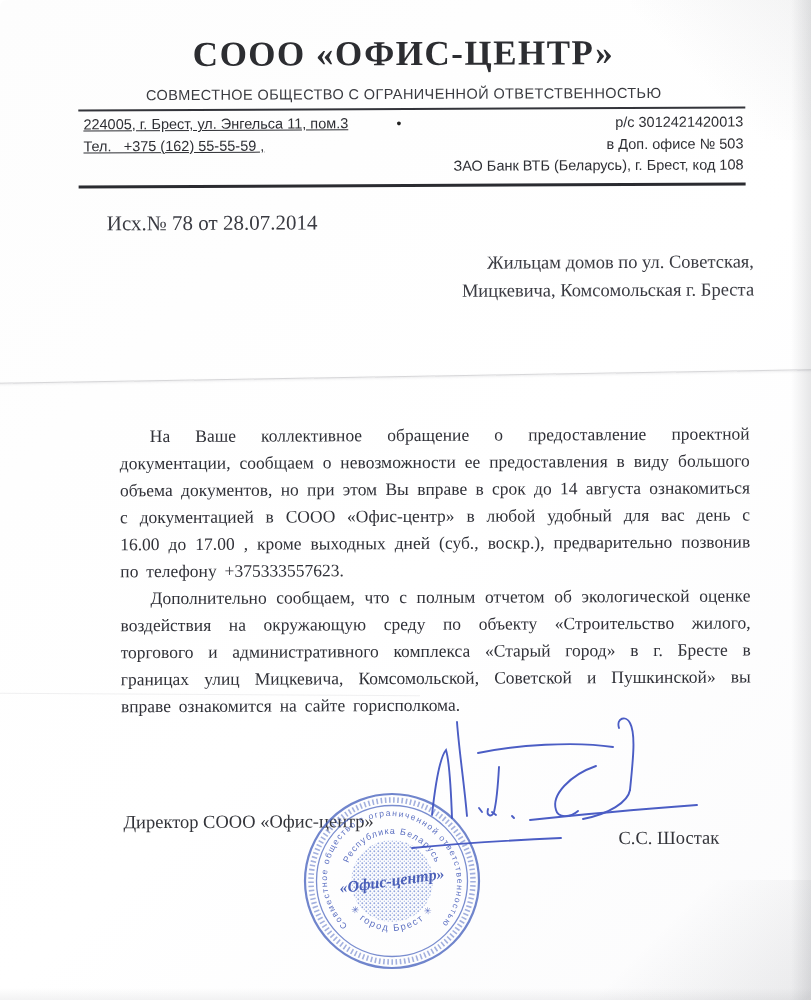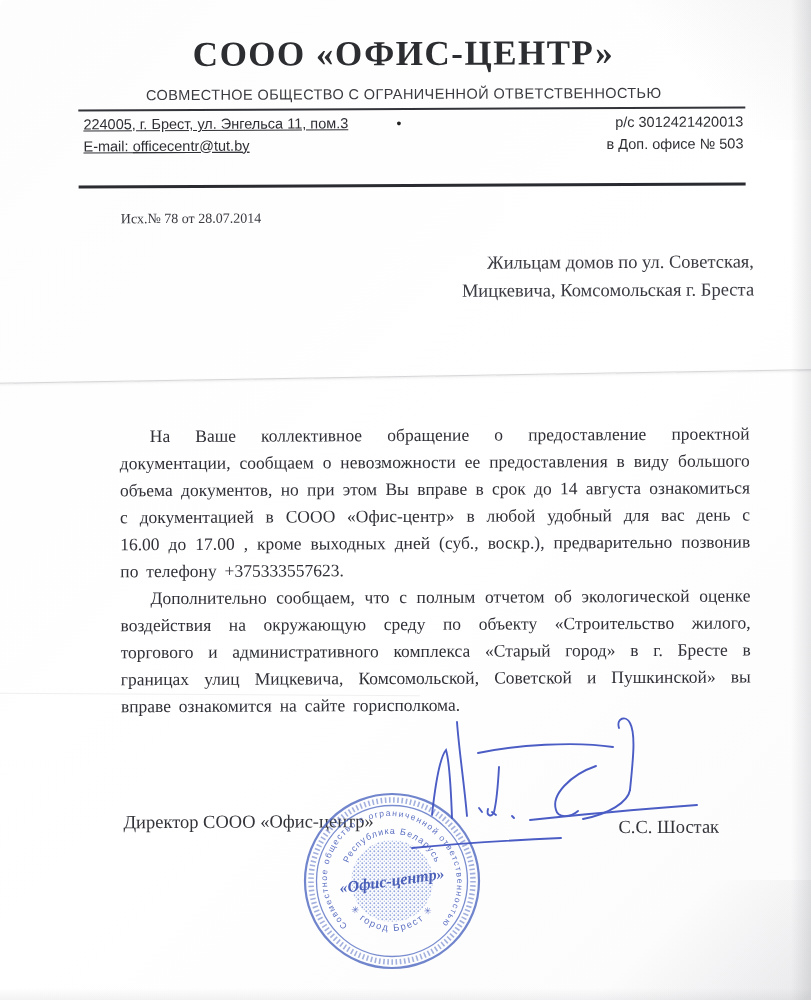--- a/index.html
+++ b/index.html
@@ -88,41 +88,41 @@
   }
   .bank-block{
     position:absolute;top:113px;right:66px;
     text-align:right;
     font-family:"Liberation Sans", sans-serif;
     font-size:14.5px;line-height:21.5px;color:#2e2f34;
   }
 
   
   .reference{
-    position:absolute;top:210px;left:122px;
-    font-size:14px;color:#3a3b42;
+    position:absolute;top:210px;left:108px;
+    font-size:21px;color:#3a3b42;
   }
   .addressee{
     position:absolute;top:249px;right:56px;
     text-align:right;font-size:18.5px;line-height:28px;color:#3a3b42;
   }
   .body-text{
     position:absolute;top:422px;left:120px;width:630px;
     font-size:17.5px;line-height:27px;color:#303138;
     text-align:justify;
   }
   .body-text p{
     margin:0;text-indent:30px;word-spacing:3.5px;
   }
   .signature-row{
     position:absolute;top:811px;left:122px;width:630px;
     font-size:18.5px;color:#33343a;
   }
   .signatory-name{
-    position:absolute;top:7px;left:495px;white-space:nowrap;
+    position:absolute;top:18px;left:495px;white-space:nowrap;
   }
 
   
   .stamp{
     position:absolute;top:786px;left:297px;width:190px;height:190px;
     opacity:0.9;z-index:3;pointer-events:none;
   }
   .pen-signature{
     position:absolute;top:690px;left:395px;width:320px;height:170px;
     z-index:4;pointer-events:none;
@@ -134,28 +134,29 @@
 <div class="page">
 
   <div class="content">
 
     <div class="company-name">СООО «ОФИС-ЦЕНТР»</div>
     <div class="company-subtitle">СОВМЕСТНОЕ ОБЩЕСТВО С ОГРАНИЧЕННОЙ ОТВЕТСТВЕННОСТЬЮ</div>
     <div class="rule-top"></div>
 
     <div class="contact-block">
       <div class="line">224005, г. Брест, ул. Энгельса 11, пом.3</div>
-      <div class="line"><span>E-mail: </span><span class="email-value">officecentr@tut.by</span></div>
+      <div class="line">Тел.   +375 (162) 55-55-59 ,</div>
     </div>
 
     <div class="bullet-dot">•</div>
 
     <div class="bank-block">
       <div>р/с 3012421420013</div>
       <div>в Доп. офисе № 503</div>
+      <div>ЗАО Банк ВТБ (Беларусь), г. Брест, код 108</div>
     </div>
 
     <div class="rule-bottom"></div>
 
     <div class="reference">Исх.№ 78 от 28.07.2014</div>
 
     <div class="addressee">
       <div>Жильцам домов по ул. Советская,</div>
       <div>Мицкевича, Комсомольская г. Бреста</div>
     </div>

